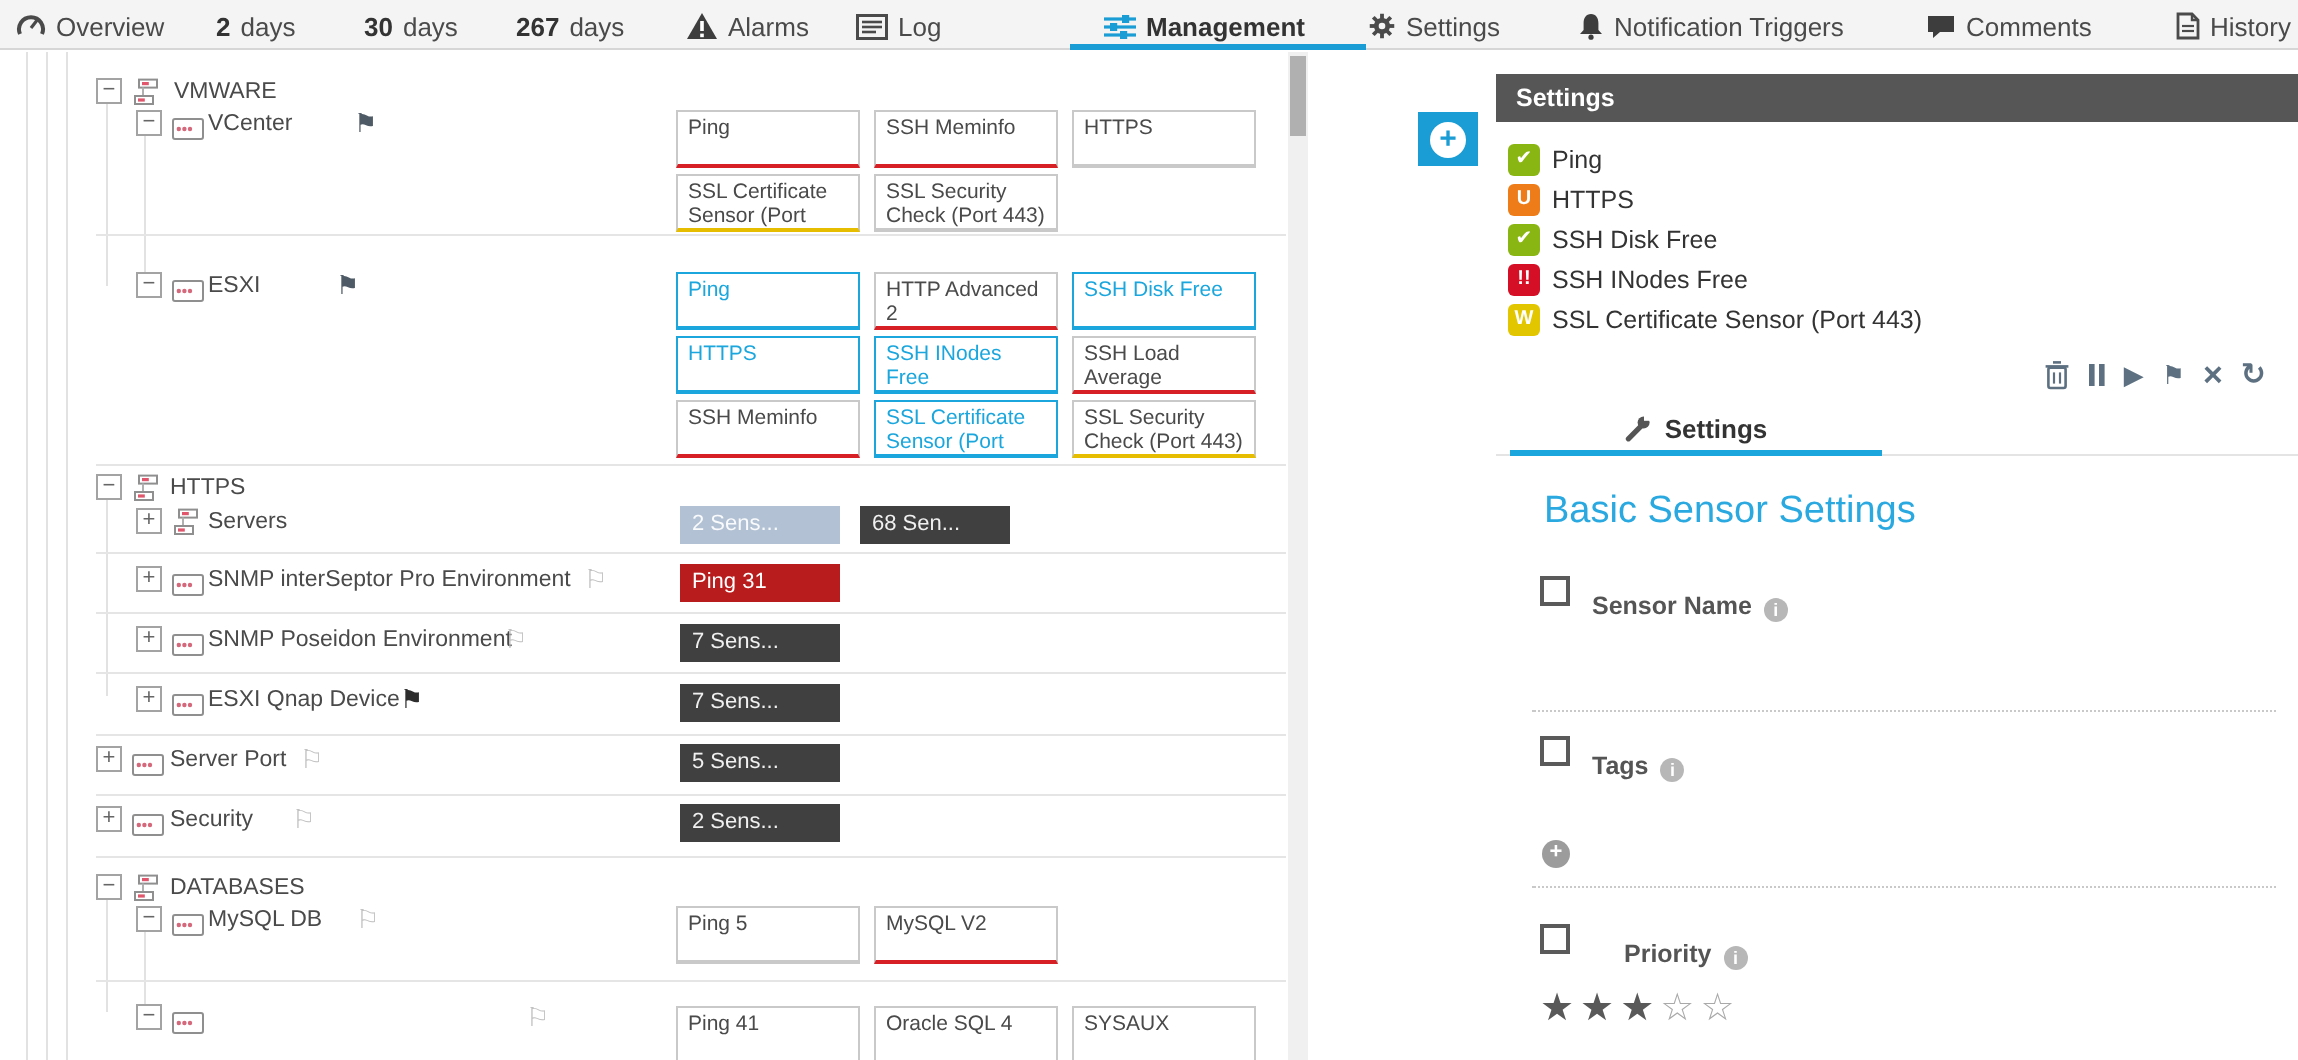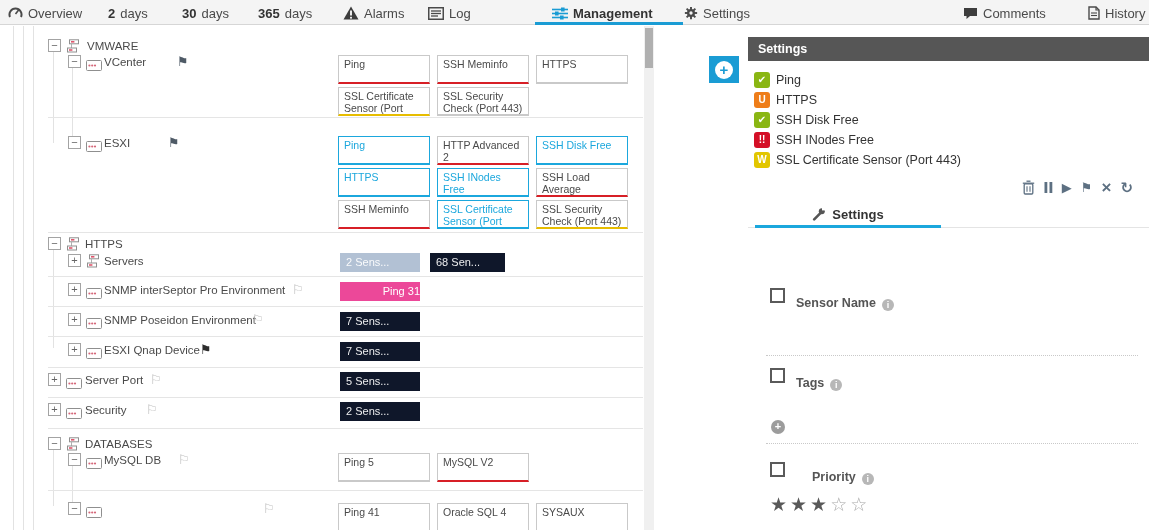--- a/index.html
+++ b/index.html
@@ -37,22 +37,22 @@
   .chip { position:absolute; width:92px; height:29px; background:#fff;
     border:1px solid #c9c9c9; border-bottom:2px solid #c9c9c9; color:#4a4a4a;
     font-size:10.5px; line-height:1.18; padding:2px 5px; cursor:pointer; overflow:hidden; }
   .chip.error   { border-bottom-color:#d71f26; }
   .chip.warning { border-bottom-color:#e7bd00; }
   .chip.sel { border:1px solid #1ba7dd; border-bottom:2px solid #1ba7dd; color:#1ba7dd; }
   .badge { position:absolute; height:19px; line-height:19px; padding-left:6px;
     font-size:11px; color:rgba(255,255,255,.92); cursor:pointer; white-space:nowrap;
     overflow:hidden; }
   .b-bluegray { background:#b2c1d4; }
-  .b-paleolive{ background:#0f172a; }
-  .b-olive    { background:#ec4899; color:#fff;text-align:right; }
+  .b-paleolive{ background:#404040; }
+  .b-olive    { background:#b91c1c; color:#fff; }
   #scroll-track { position:absolute; left:644px; top:0; width:10px; height:504px;
     background:#f0f0f0; }
   #scroll-thumb { position:absolute; left:1px; top:2px; width:8px; height:40px;
     background:#b0b0b0; cursor:pointer; }
 
   
   #add-button { position:absolute; left:709px; top:56px; width:30px; height:27px;
     background:#1a9cd4; border:none; cursor:pointer; display:flex; align-items:center;
     justify-content:center; }
   #add-button .circ { width:18px; height:18px; background:#fff; border-radius:50%;
@@ -118,21 +118,21 @@
       </div>
       <div class="nav-item" style="left: 108px;">
         <span class="num">2</span>
         <span class="unit">days</span>
       </div>
       <div class="nav-item" style="left: 182px;">
         <span class="num">30</span>
         <span class="unit">days</span>
       </div>
       <div class="nav-item" style="left: 258px;">
-        <span class="num">365</span>
+        <span class="num">267</span>
         <span class="unit">days</span>
       </div>
       <div class="nav-item" style="left: 343px;">
         <span class="nav-icon">
           <svg width="16" height="14" viewBox="0 0 16 14">
             <polygon points="8,0.5 15.5,13.5 0.5,13.5" fill="#3d3d3d"></polygon>
             <rect x="7.1" y="4.5" width="1.8" height="5" fill="#fff"></rect>
             <rect x="7.1" y="10.8" width="1.8" height="1.8" fill="#fff"></rect>
           </svg>
         </span>
@@ -173,20 +173,29 @@
               <line x1="8" y1="1" x2="8" y2="15"></line>
               <line x1="1" y1="8" x2="15" y2="8"></line>
               <line x1="3" y1="3" x2="13" y2="13"></line>
               <line x1="13" y1="3" x2="3" y2="13"></line>
             </g>
             <circle cx="8" cy="8" r="4.6" fill="#4a4a4a"></circle>
             <circle cx="8" cy="8" r="1.9" fill="#f4f4f4"></circle>
           </svg>
         </span>
         <span class="lbl">Settings</span>
+      </div>
+      <div class="nav-item" style="left: 789px;">
+        <span class="nav-icon">
+          <svg width="13" height="14" viewBox="0 0 13 14">
+            <path d="M6.5 1 C4 1 2.8 3 2.8 5.5 L2.8 9 L1 11 L12 11 L10.2 9 L10.2 5.5 C10.2 3 9 1 6.5 1 Z" fill="#3d3d3d"></path>
+            <circle cx="6.5" cy="12.6" r="1.3" fill="#3d3d3d"></circle>
+          </svg>
+        </span>
+        <span class="lbl">Notification Triggers</span>
       </div>
       <div class="nav-item" style="left: 963px;">
         <span class="nav-icon">
           <svg width="15" height="13" viewBox="0 0 15 13">
             <path d="M1 1 h13 v8 h-7 l-3.5 3 v-3 h-2.5 Z" fill="#3d3d3d"></path>
           </svg>
         </span>
         <span class="lbl">Comments</span>
       </div>
       <div class="nav-item" style="left: 1088px;">
@@ -426,20 +435,21 @@
             <svg width="14" height="14" viewBox="0 0 14 14">
               <circle cx="9.8" cy="4.2" r="3" fill="#555"></circle>
               <rect x="10" y="0" width="4" height="3.4" fill="#fff"></rect>
               <line x1="2.2" y1="12.4" x2="8.4" y2="6.2" stroke="#555" stroke-width="2.6" stroke-linecap="round"></line>
             </svg>
           </span>
         <span>Settings</span>
       </div>
     </div>
 
+    <div id="panel-heading">Basic Sensor Settings</div>
 
     <div class="field-chk" style="left:22px;top:253px"></div>
     <div class="field-label" style="left:48px;top:261px"><span>Sensor Name</span><span class="info-ico">i</span></div>
     <div class="dotted" style="top:320px"></div>
 
     <div class="field-chk" style="left:22px;top:333px"></div>
     <div class="field-label" style="left:48px;top:341px"><span>Tags</span><span class="info-ico">i</span></div>
     <div id="add-tag">+</div>
     <div class="dotted" style="top:408px"></div>
 

